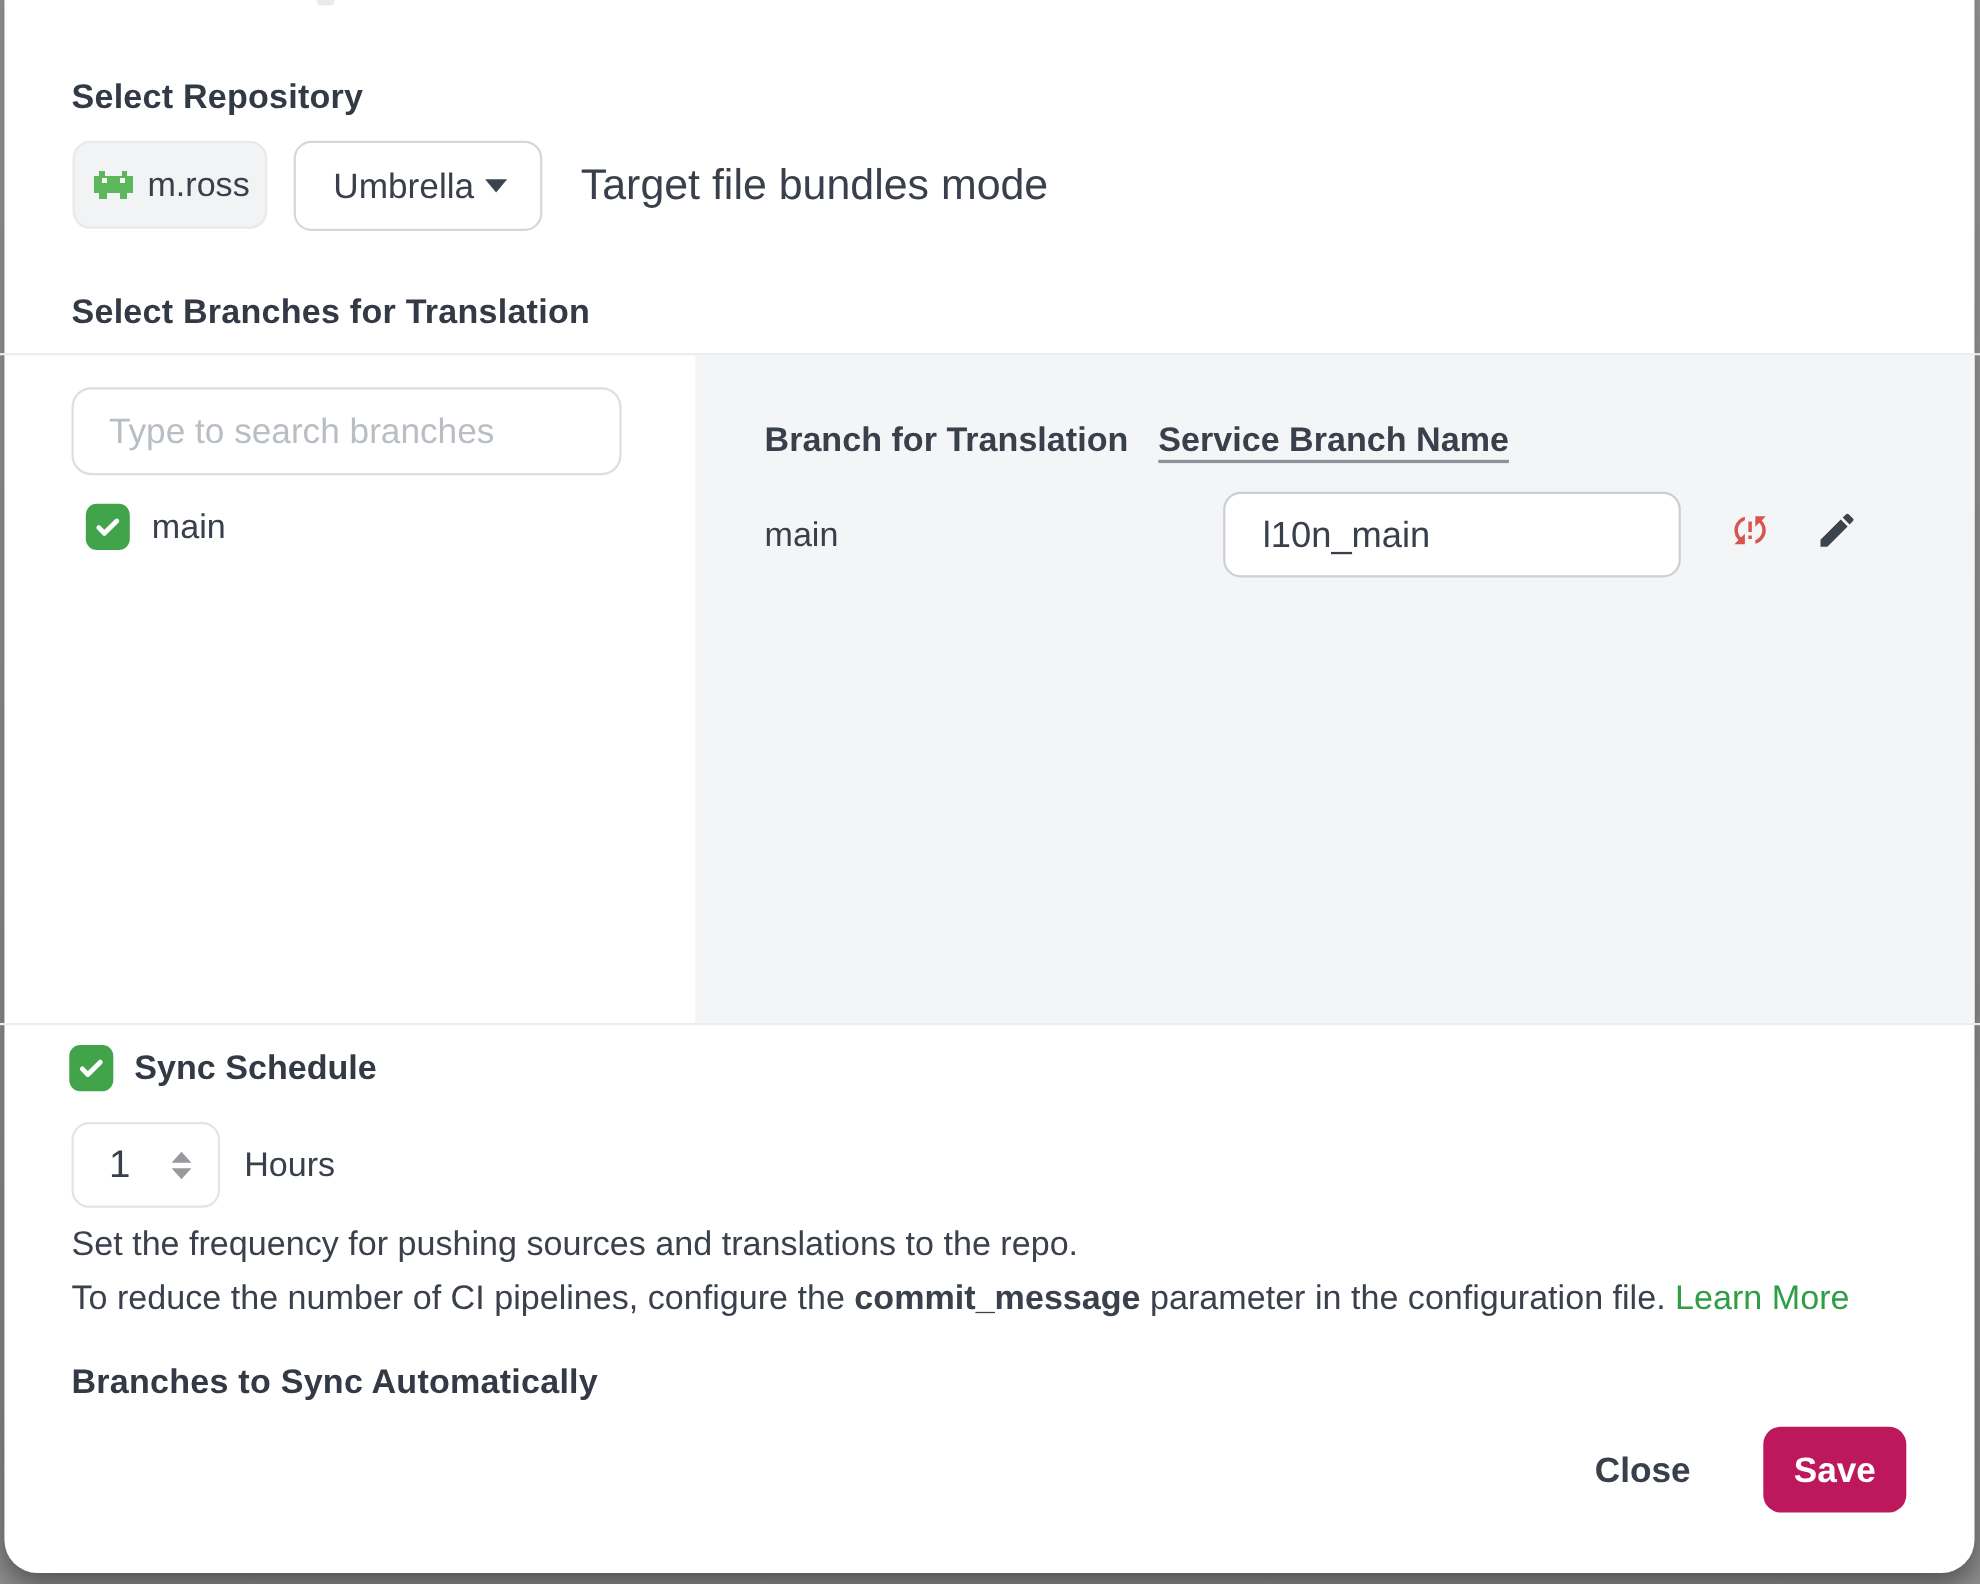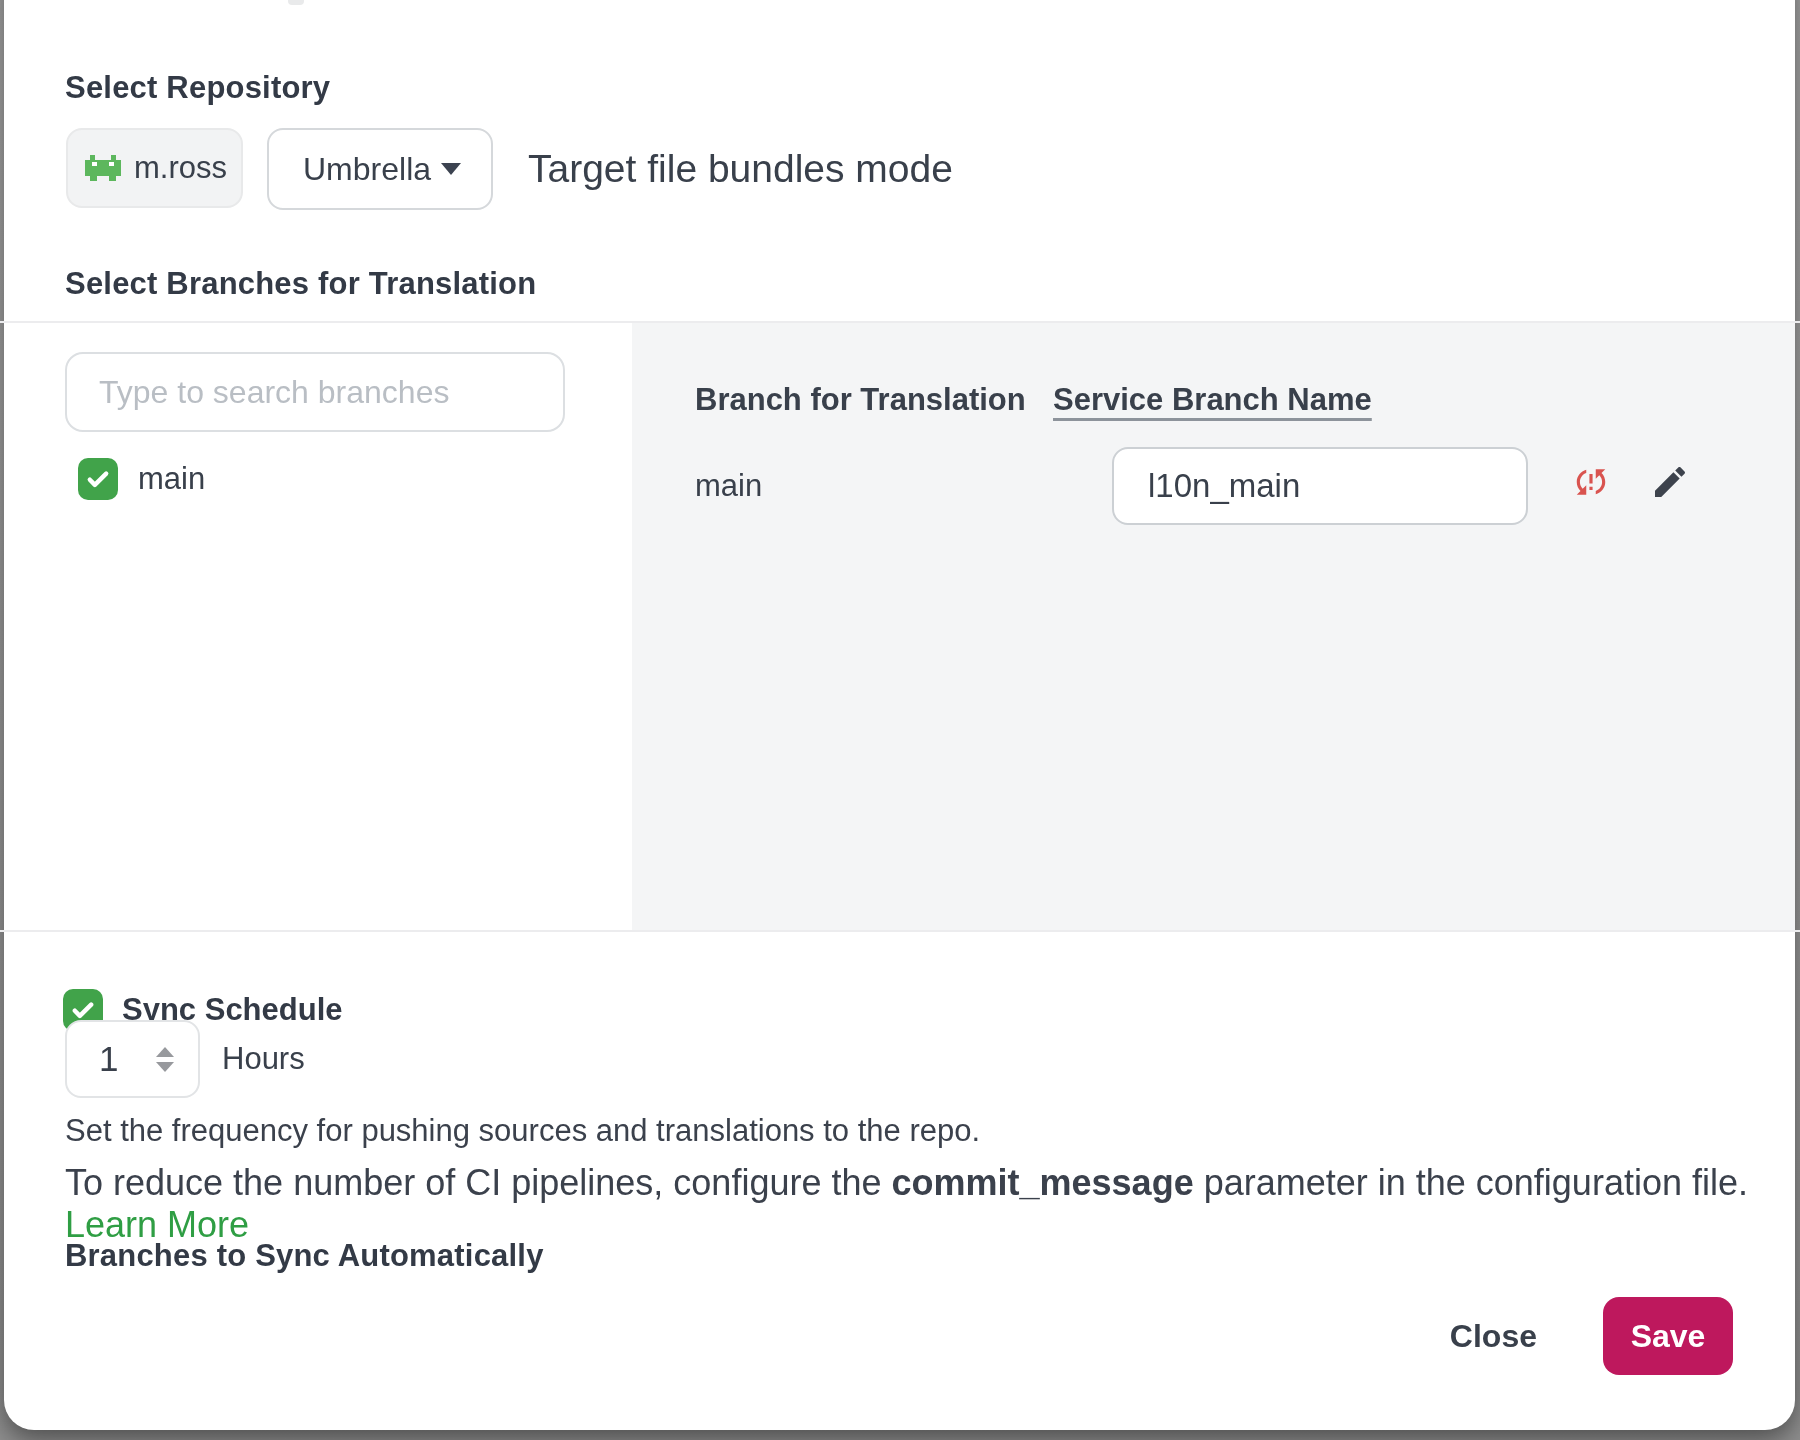--- a/index.html
+++ b/index.html
@@ -69,37 +69,37 @@
     border:2px solid #ccd0d4;border-radius:16px;background:#fff;
     font-size:33px;color:#39404b;padding:0 20px 0 34px;outline:none;
     font-family:"Liberation Sans","DejaVu Sans",sans-serif;
   }
   .icon-btn{background:none;border:none;padding:0;cursor:pointer;line-height:0;}
   .sync-problem{left:1572px;top:463px;}
   .sync-problem svg{width:38px;height:38px;}
   .edit-pencil{left:1650px;top:462px;}
   .edit-pencil svg{width:40px;height:40px;}
 
-  .sync-sched{left:63px;top:950px;display:flex;align-items:center;gap:19px;cursor:pointer;margin-top:39px;}
+  .sync-sched{left:63px;top:950px;display:flex;align-items:center;gap:19px;cursor:pointer;}
   .sync-sched .lbl{font-size:31px;font-weight:600;color:#333a46;}
 
   .spinner{
     left:65px;top:1020px;width:135px;height:78px;box-sizing:border-box;
     border:2px solid #e2e4e6;border-radius:16px;background:#fff;
     display:flex;align-items:center;justify-content:space-between;
     padding:0 24px 0 32px;cursor:pointer;
   }
   .spinner .num{font-size:35px;color:#39404b;}
   .spin-arrows{display:flex;flex-direction:column;gap:5px;align-items:center;}
   .tri-up{width:0;height:0;border-left:9px solid transparent;border-right:9px solid transparent;border-bottom:10px solid #97999d;}
   .tri-down{width:0;height:0;border-left:9px solid transparent;border-right:9px solid transparent;border-top:10px solid #97999d;}
   .hours-lbl{left:222px;top:1020px;height:78px;display:flex;align-items:center;font-size:31px;font-weight:500;color:#39404b;}
 
   .help1{left:65px;top:1113px;font-size:31px;color:#3b414c;}
-  .help2{left:65px;top:1162px;font-size:36px;color:#3b414c;}
+  .help2{left:65px;top:1162px;font-size:31px;color:#3b414c;}
   .help2 b{font-weight:700;}
   .learn-more{color:#2f9e44;text-decoration:none;cursor:pointer;}
 
   .footer{left:0;right:67px;top:1297px;height:78px;display:flex;justify-content:flex-end;align-items:center;gap:56px;}
   .close-btn{background:none;border:none;font-size:32px;font-weight:600;color:#39404b;cursor:pointer;font-family:inherit;padding:0 10px;}
   .save-btn{
     width:130px;height:78px;background:#be185d;color:#fff;border:none;border-radius:16px;
     font-size:32px;font-weight:600;cursor:pointer;font-family:inherit;
   }
 </style>

